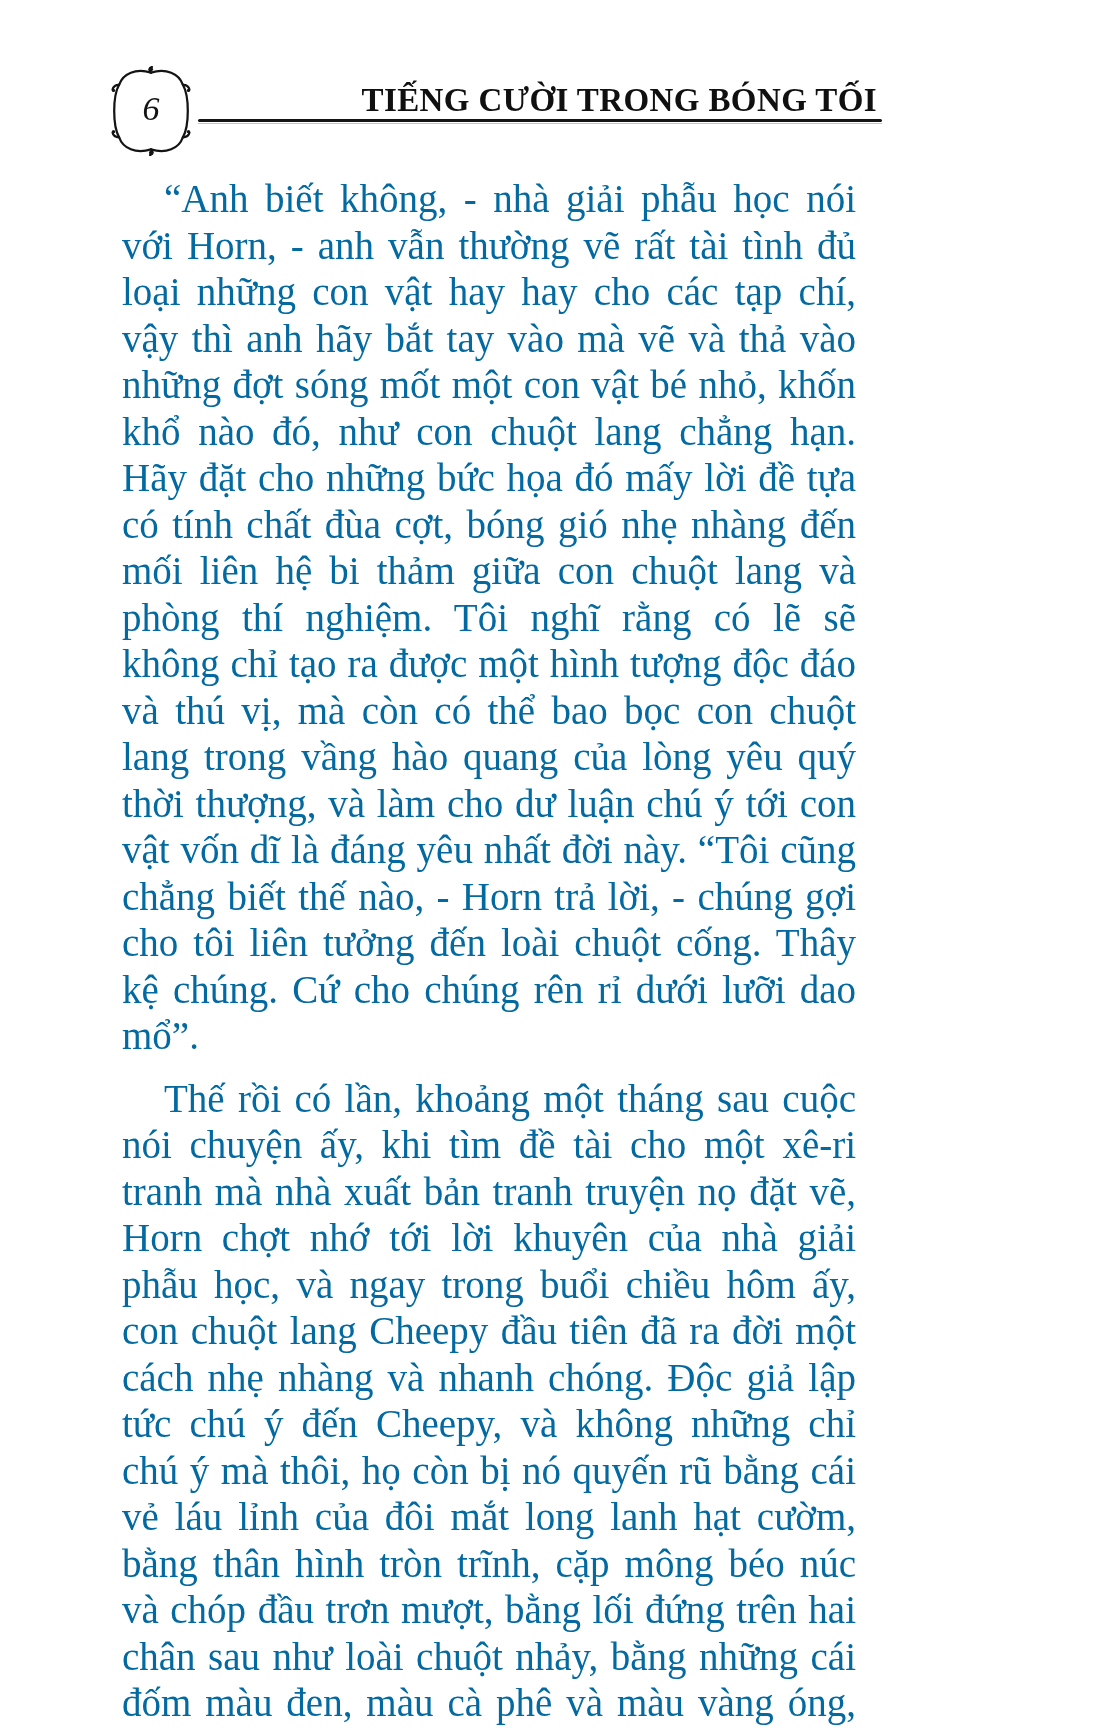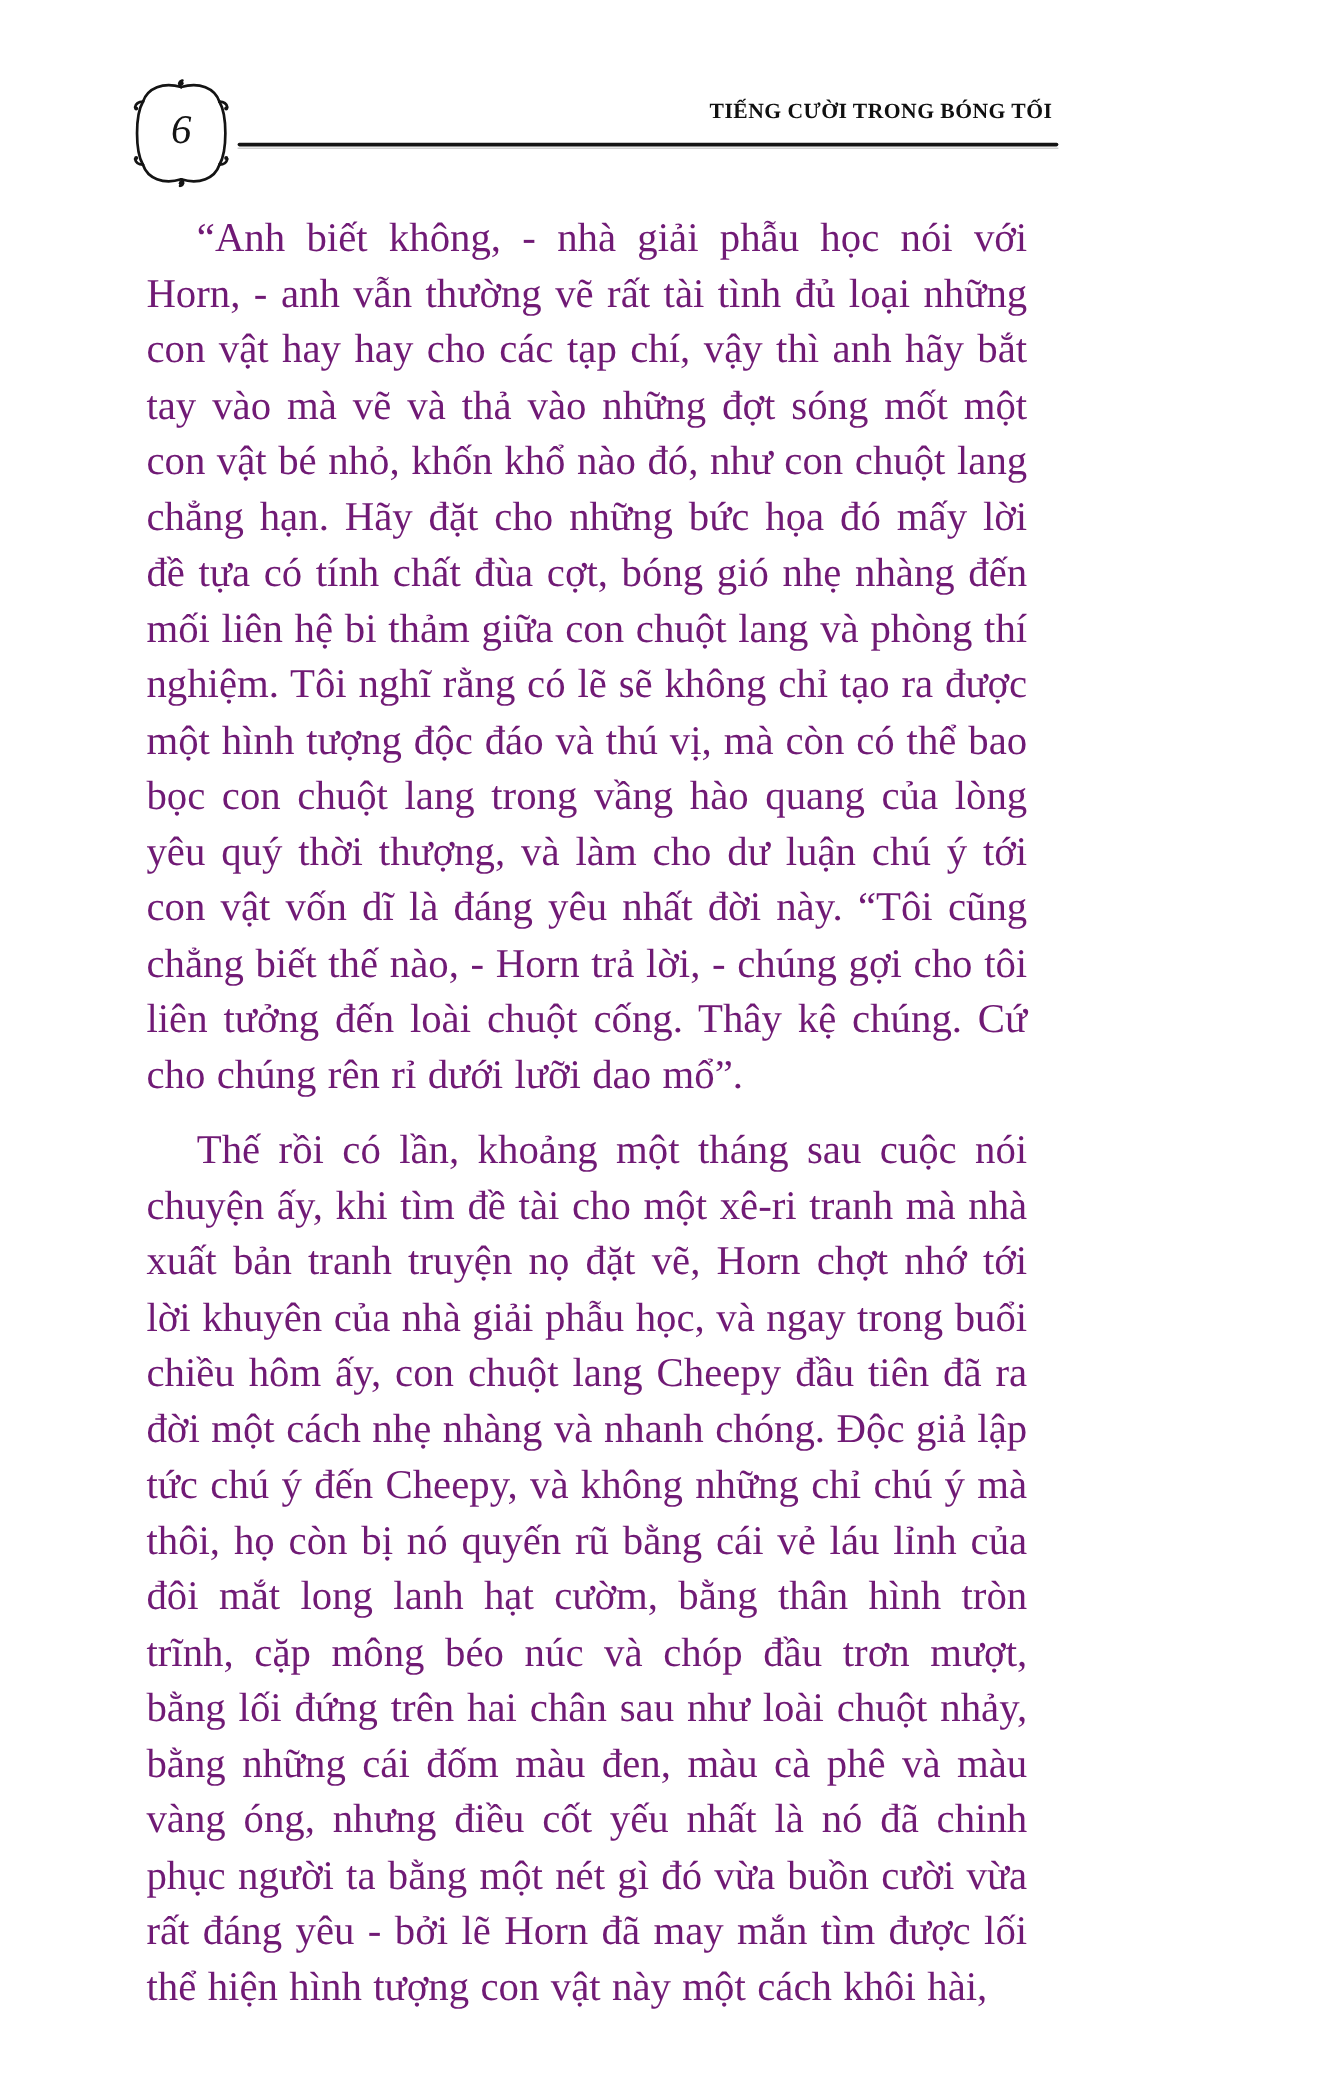--- a/index.html
+++ b/index.html
@@ -35,21 +35,21 @@
     font-weight:400;
     color:#141414;
     padding-bottom:4px;
     box-sizing:border-box;
   }
   .header-title{
     position:absolute;
     top:82px;
     right:226px;
     font-weight:700;
-    font-size:18px;
+    font-size:33px;
     letter-spacing:0.4px;
     white-space:nowrap;
     color:#101010;
   }
   .header-rule{
     position:absolute;
     top:119px;
     left:198px;
     right:221px;
     height:3px;
@@ -67,26 +67,26 @@
 
   
   .text-block{
     position:absolute;
     left:122px;
     top:176px;
     width:734px;
   }
   .text-block p{
     margin:0 0 16px 0;
-    font-size:34px;
+    font-size:39px;
     line-height:46.5px;
     text-align:justify;
     text-indent:42px;
     word-spacing:1px;
-    color:#701a75;
+    color:#0369a1;
   }
 </style>
 </head>
 <body>
 
 <div class="page">
 
   <div class="ornament">
     <span>
       <svg viewBox="0 0 100 96" width="94" height="90" aria-hidden="true">

